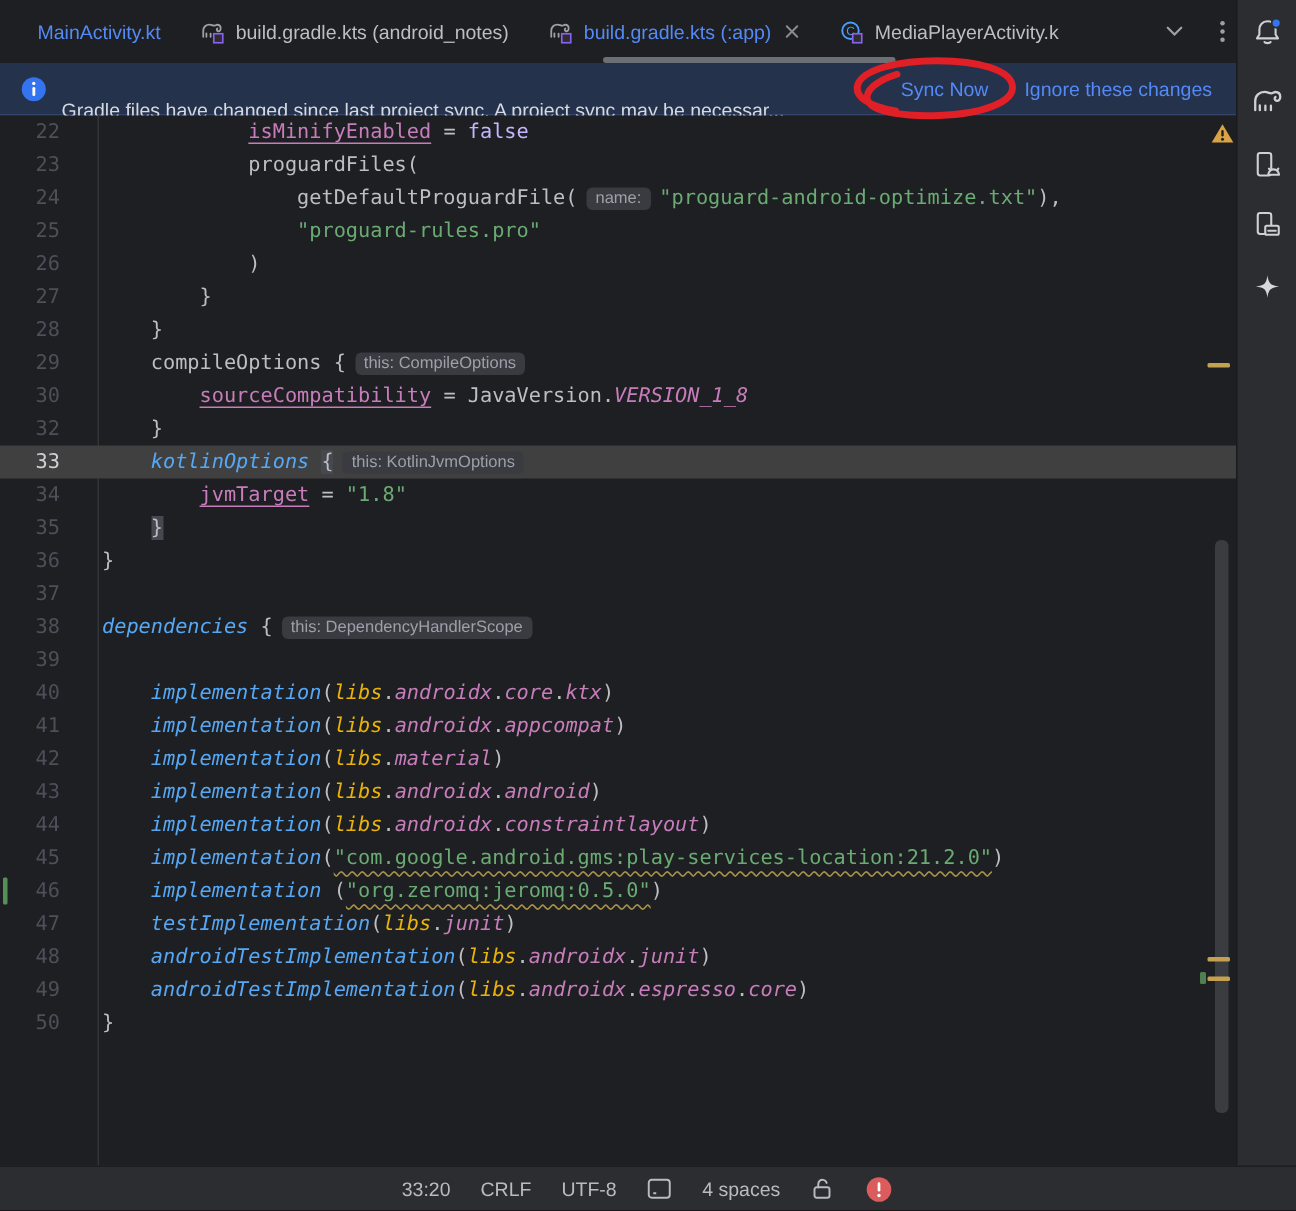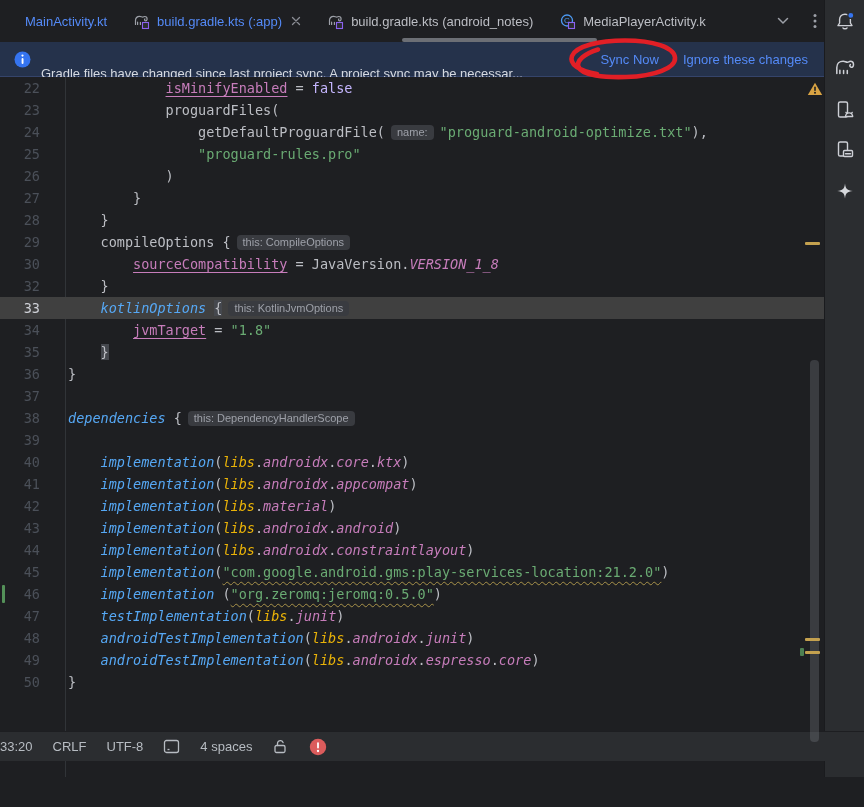--- a/index.html
+++ b/index.html
@@ -63,58 +63,58 @@
   .rail { position:absolute; right:0; top:0; width:40px; height:777px; background:#2b2d30; border-left:1px solid #1a1b1e;
           display:flex; flex-direction:column; align-items:center; }
   .rail .ricon { width:28px; height:28px; display:flex; align-items:center; justify-content:center; cursor:pointer; position:relative; }
   .rail .ricon.bell { margin-top:8px; }
   .rail .ricon.gradle { margin-top:18px; }
   .rail .ricon.devices { margin-top:14px; }
   .rail .ricon.explorer { margin-top:12px; }
   .rail .ricon.spark { margin-top:14px; }
 
   
-  .statusbar { position:absolute; left:0; top:731px; width:864px; height:30px; background:#2b2d30; border-top:1px solid #1d1e21;
-               display:flex; align-items:center; justify-content:flex-start; gap:20px; padding-right:1px;
+  .statusbar { position:absolute; left:0; top:777px; width:864px; height:30px; background:#2b2d30; border-top:1px solid #1d1e21;
+               display:flex; align-items:center; justify-content:center; gap:20px; padding-right:1px;
                font-size:13px; color:#b7bcc2; }
   .sitem { cursor:pointer; white-space:nowrap; display:inline-flex; align-items:center; }
 </style>
 </head>
 <body>
 
 <div class="app">
 
   <div class="tabbar">
     <div class="tab blue">
       <span class="tlabel">MainActivity.kt</span>
+    </div>
+    <div class="tab">
+      <span class="ticon">
+        <svg width="17" height="17" viewBox="0 0 17 17" fill="none" stroke="#9da0a8" stroke-width="1.2" stroke-linecap="round">
+          <path d="M2.5 11.5 V7.5 C2.5 5 4.3 3.4 6.7 3.4 C8 3.4 8.6 4.1 9.8 4.1 C10.6 4.1 10.9 3.5 11.8 3.5 C13.3 3.5 14.1 4.6 14.1 6 C14.1 7.3 13.2 8.1 12.2 7.7 C11.4 7.4 11.3 6.5 11.9 6"></path>
+          <path d="M4.6 11.5 V9.2 M7.4 11.5 V9.4"></path>
+          <rect x="9.5" y="9.5" width="6" height="6" fill="#2b2d30" stroke="#8b62f0" stroke-width="1.1"></rect>
+        </svg>
+      </span>
+      <span class="tlabel">build.gradle.kts (android_notes)</span>
     </div>
     <div class="tab blue">
       <span class="ticon">
         <svg width="17" height="17" viewBox="0 0 17 17" fill="none" stroke="#9da0a8" stroke-width="1.2" stroke-linecap="round">
           <path d="M2.5 11.5 V7.5 C2.5 5 4.3 3.4 6.7 3.4 C8 3.4 8.6 4.1 9.8 4.1 C10.6 4.1 10.9 3.5 11.8 3.5 C13.3 3.5 14.1 4.6 14.1 6 C14.1 7.3 13.2 8.1 12.2 7.7 C11.4 7.4 11.3 6.5 11.9 6"></path>
           <path d="M4.6 11.5 V9.2 M7.4 11.5 V9.4"></path>
           <rect x="9.5" y="9.5" width="6" height="6" fill="#2b2d30" stroke="#8b62f0" stroke-width="1.1"></rect>
         </svg>
       </span>
       <span class="tlabel">build.gradle.kts (:app)</span>
       <span class="closex">
         <svg width="10" height="10" viewBox="0 0 10 10" stroke="#9da0a8" stroke-width="1.3" stroke-linecap="round">
           <path d="M1.5 1.5 L8.5 8.5 M8.5 1.5 L1.5 8.5"></path>
         </svg>
       </span>
-    </div>
-    <div class="tab">
-      <span class="ticon">
-        <svg width="17" height="17" viewBox="0 0 17 17" fill="none" stroke="#9da0a8" stroke-width="1.2" stroke-linecap="round">
-          <path d="M2.5 11.5 V7.5 C2.5 5 4.3 3.4 6.7 3.4 C8 3.4 8.6 4.1 9.8 4.1 C10.6 4.1 10.9 3.5 11.8 3.5 C13.3 3.5 14.1 4.6 14.1 6 C14.1 7.3 13.2 8.1 12.2 7.7 C11.4 7.4 11.3 6.5 11.9 6"></path>
-          <path d="M4.6 11.5 V9.2 M7.4 11.5 V9.4"></path>
-          <rect x="9.5" y="9.5" width="6" height="6" fill="#2b2d30" stroke="#8b62f0" stroke-width="1.1"></rect>
-        </svg>
-      </span>
-      <span class="tlabel">build.gradle.kts (android_notes)</span>
     </div>
     <div class="tab">
       <span class="ticon">
         <svg width="17" height="17" viewBox="0 0 17 17" fill="none">
           <circle cx="8" cy="7.5" r="5.5" stroke="#4d9bf5" stroke-width="1.3"></circle>
           <text x="8" y="10.4" text-anchor="middle" font-size="8" font-family="Liberation Sans,sans-serif" fill="#4d9bf5">C</text>
           <rect x="9.5" y="9.5" width="6" height="6" fill="#2b2d30" stroke="#8b62f0" stroke-width="1.1"></rect>
         </svg>
       </span>
       <span class="tlabel">MediaPlayerActivity.k</span>

